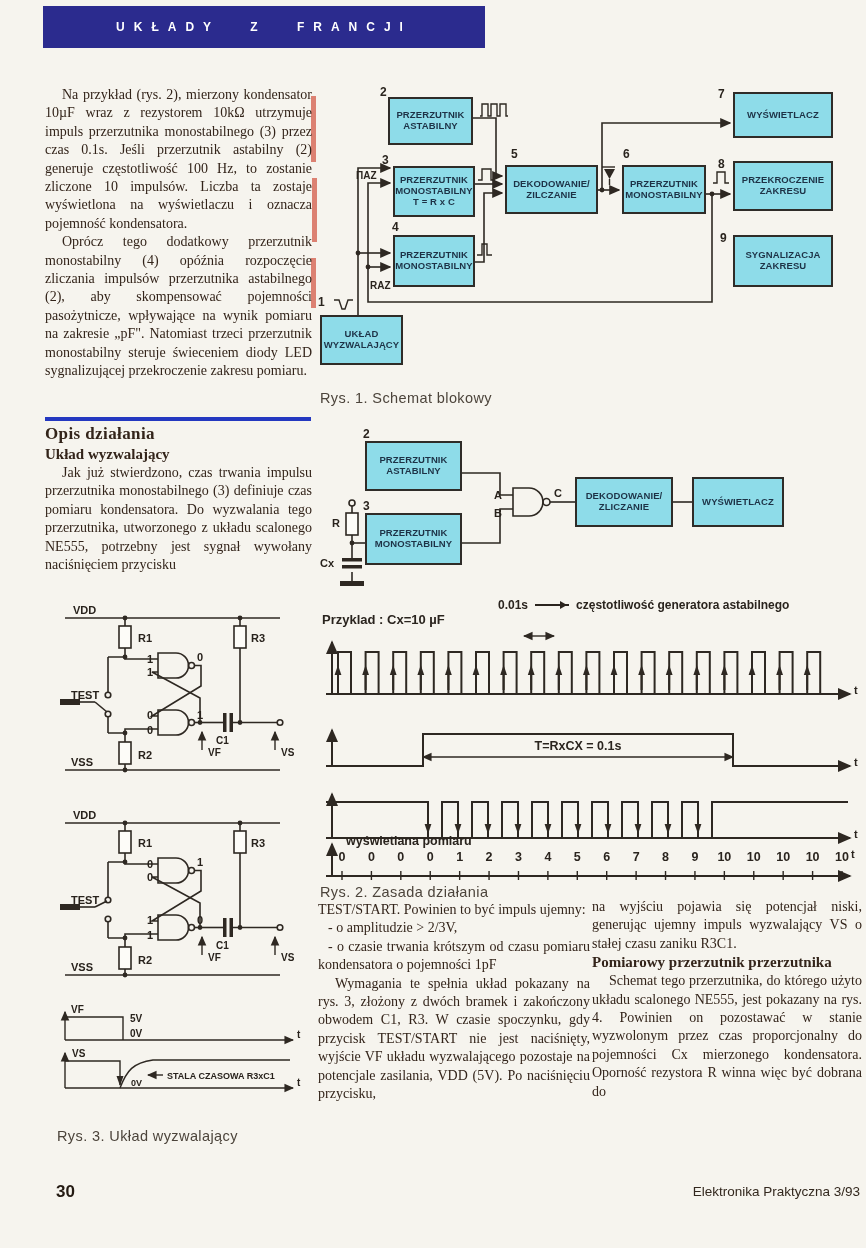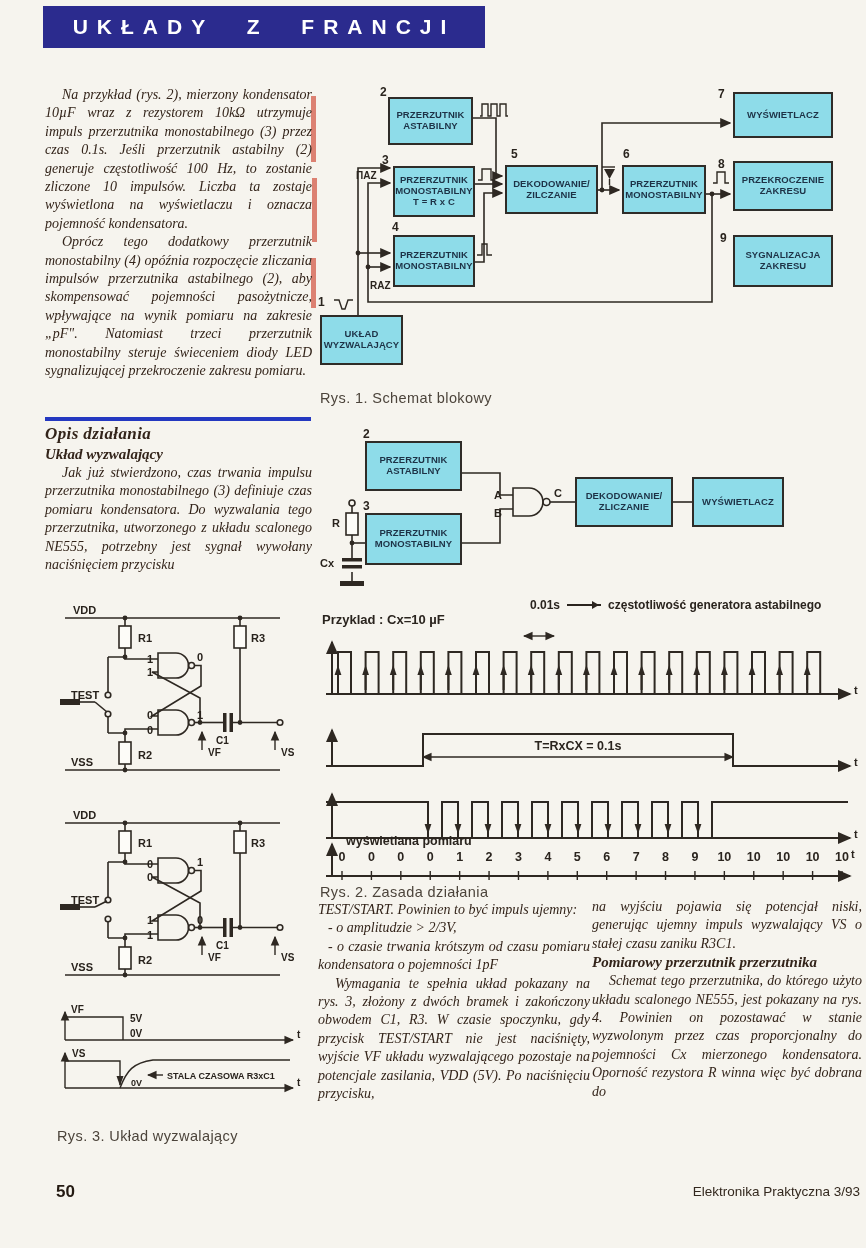--- a/index.html
+++ b/index.html
@@ -3,24 +3,24 @@
 <meta charset="utf-8">
 <style>
   :root{
     --page-bg:#f6f4ee; --ink:#33241a; --diag:#2e2822; --box-fill:#8edce9;
     --box-border:#2f2c28; --box-ink:#1d3246; --banner-bg:#2b2b8e; --banner-ink:#ffffff;
     --rule:#2438c0; --caption-ink:#4c443b; --artifact:#cf4430;
   }
   html,body{margin:0;padding:0;background:#9a9a9a;}
   #page{position:relative;width:866px;height:1248px;background:var(--page-bg);overflow:hidden;
         font-family:"Liberation Serif","DejaVu Serif",serif;color:var(--ink);}
-  .abs{position:absolute;font-style:italic;}
+  .abs{position:absolute;}
   .banner{position:absolute;left:43px;top:6px;width:442px;height:42px;background:var(--banner-bg);
           color:var(--banner-ink);font-family:"Liberation Sans","DejaVu Sans",sans-serif;
-          font-weight:bold;font-size:21px;line-height:42px;text-align:center;
+          font-weight:bold;font-size:12px;line-height:42px;text-align:center;
           letter-spacing:9px;word-spacing:18px;}
   .bodytext{font-size:14px;line-height:18.4px;text-align:justify;}
   .bodytext p{margin:0;}
   .indent{text-indent:17px;}
   .rule{position:absolute;height:4px;background:var(--rule);}
   .h1{font-size:17px;font-weight:bold;letter-spacing:.4px;}
   .h2{font-size:15px;font-weight:bold;}
   .h3{font-size:15px;font-weight:bold;line-height:19px;margin:1px 0;}
   .caption{position:absolute;font-family:"Liberation Sans","DejaVu Sans",sans-serif;
            font-size:14.5px;color:var(--caption-ink);letter-spacing:.4px;}
@@ -308,21 +308,21 @@
           <line x1="347.52941176470586" y1="273" x2="347.52941176470586" y2="282" class="sig-thin"></line>
           <line x1="376.94117647058823" y1="273" x2="376.94117647058823" y2="282" class="sig-thin"></line>
           <line x1="406.35294117647055" y1="273" x2="406.35294117647055" y2="282" class="sig-thin"></line>
           <line x1="435.7647058823529" y1="273" x2="435.7647058823529" y2="282" class="sig-thin"></line>
           <line x1="465.17647058823525" y1="273" x2="465.17647058823525" y2="282" class="sig-thin"></line>
           <line x1="494.5882352941176" y1="273" x2="494.5882352941176" y2="282" class="sig-thin"></line>
           <line x1="524" y1="273" x2="524" y2="282" class="sig-thin"></line>
         </g>
     </svg>
     <div class="t-example" style="left:4px;top:14px;">Przyklad : Cx=10 µF</div>
-    <div class="t-freq" style="left:180px;top:0px;margin-left:32px;">
+    <div class="t-freq" style="left:180px;top:0px;">
       <span>0.01s</span>
       <span class="harrow"></span>
       <span>częstotliwość generatora astabilnego</span>
     </div>
     <div class="t-gate" style="left:170px;top:141px;width:180px;">T=RxCX = 0.1s</div>
     <div class="dlabel-big" style="left:28px;top:236px;">wyświetlana pomiaru</div>
     <span class="tlab" style="left:536px;top:86px;">t</span>
     <span class="tlab" style="left:536px;top:158px;">t</span>
     <span class="tlab" style="left:536px;top:230px;">t</span>
     <span class="tlab" style="left:533px;top:250px;">t</span>
@@ -461,16 +461,16 @@
     <p style="text-indent:10px;">- o czasie trwania krótszym od czasu pomiaru kondensatora o pojemności 1pF</p>
     <p class="indent">Wymagania te spełnia układ pokazany na rys. 3, złożony z dwóch bramek i zakończony obwodem C1, R3. W czasie spoczynku, gdy przycisk TEST/START nie jest naciśnięty, wyjście VF układu wyzwalającego pozostaje na potencjale zasilania, VDD (5V). Po naciśnięciu przycisku,</p>
   </div>
 
   <div class="abs bodytext" style="left:592px;top:898px;width:270px;">
     <p>na wyjściu pojawia się potencjał niski, generując ujemny impuls wyzwalający VS o stałej czasu zaniku R3C1.</p>
     <p class="h3">Pomiarowy przerzutnik przerzutnika</p>
     <p class="indent">Schemat tego przerzutnika, do którego użyto układu scalonego NE555, jest pokazany na rys. 4. Powinien on pozostawać w stanie wyzwolonym przez czas proporcjonalny do pojemności Cx mierzonego kondensatora. Oporność rezystora R winna więc być dobrana do</p>
   </div>
 
-  <div class="footer-num" style="left:56px;top:1182px;">50</div>
+  <div class="footer-num" style="left:56px;top:1182px;">30</div>
   <div class="footer-journal" style="left:500px;top:1184px;width:360px;">Elektronika Praktyczna 3/93</div>
 
 </div>
 
 </body></html>

